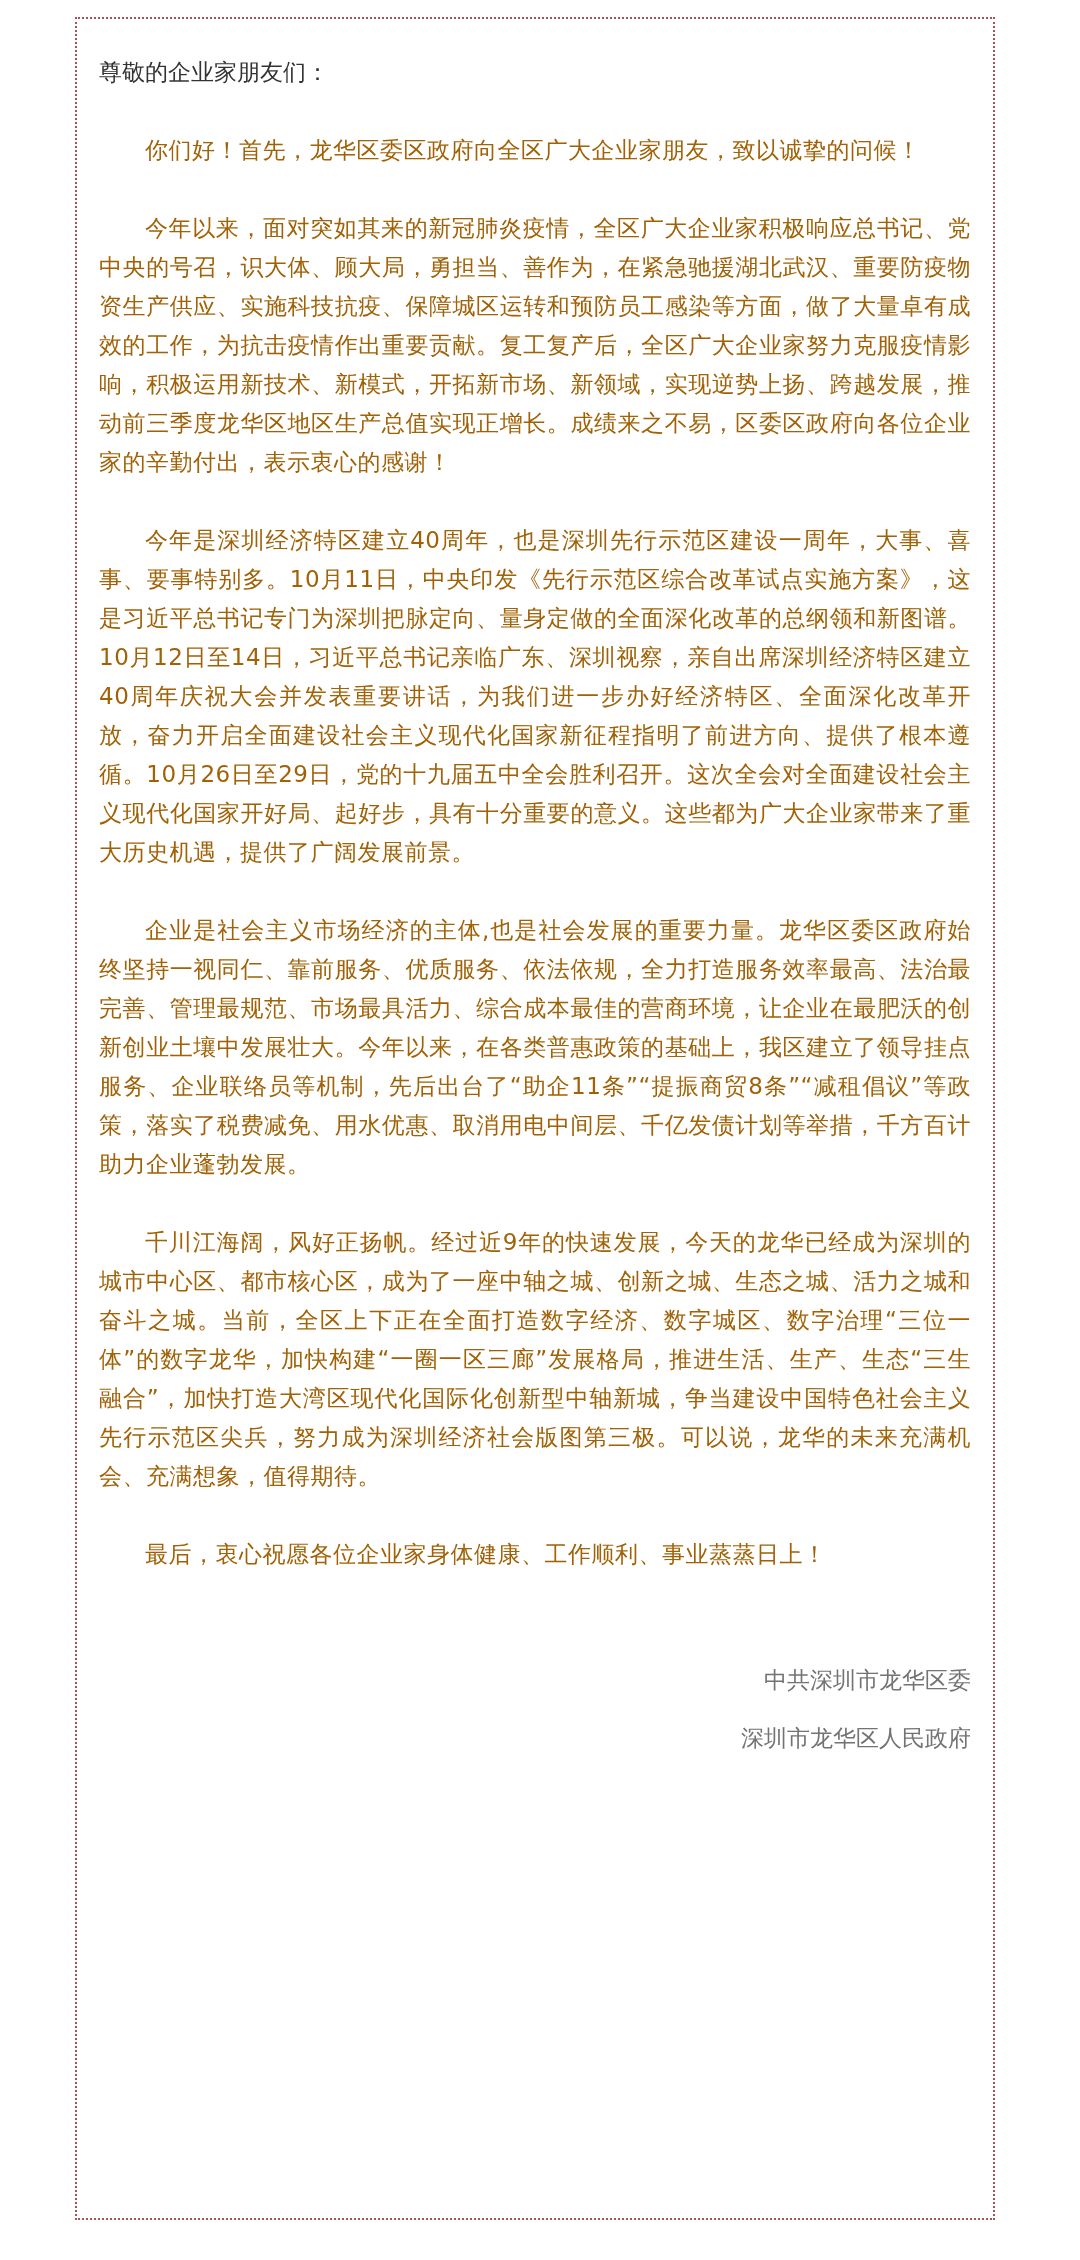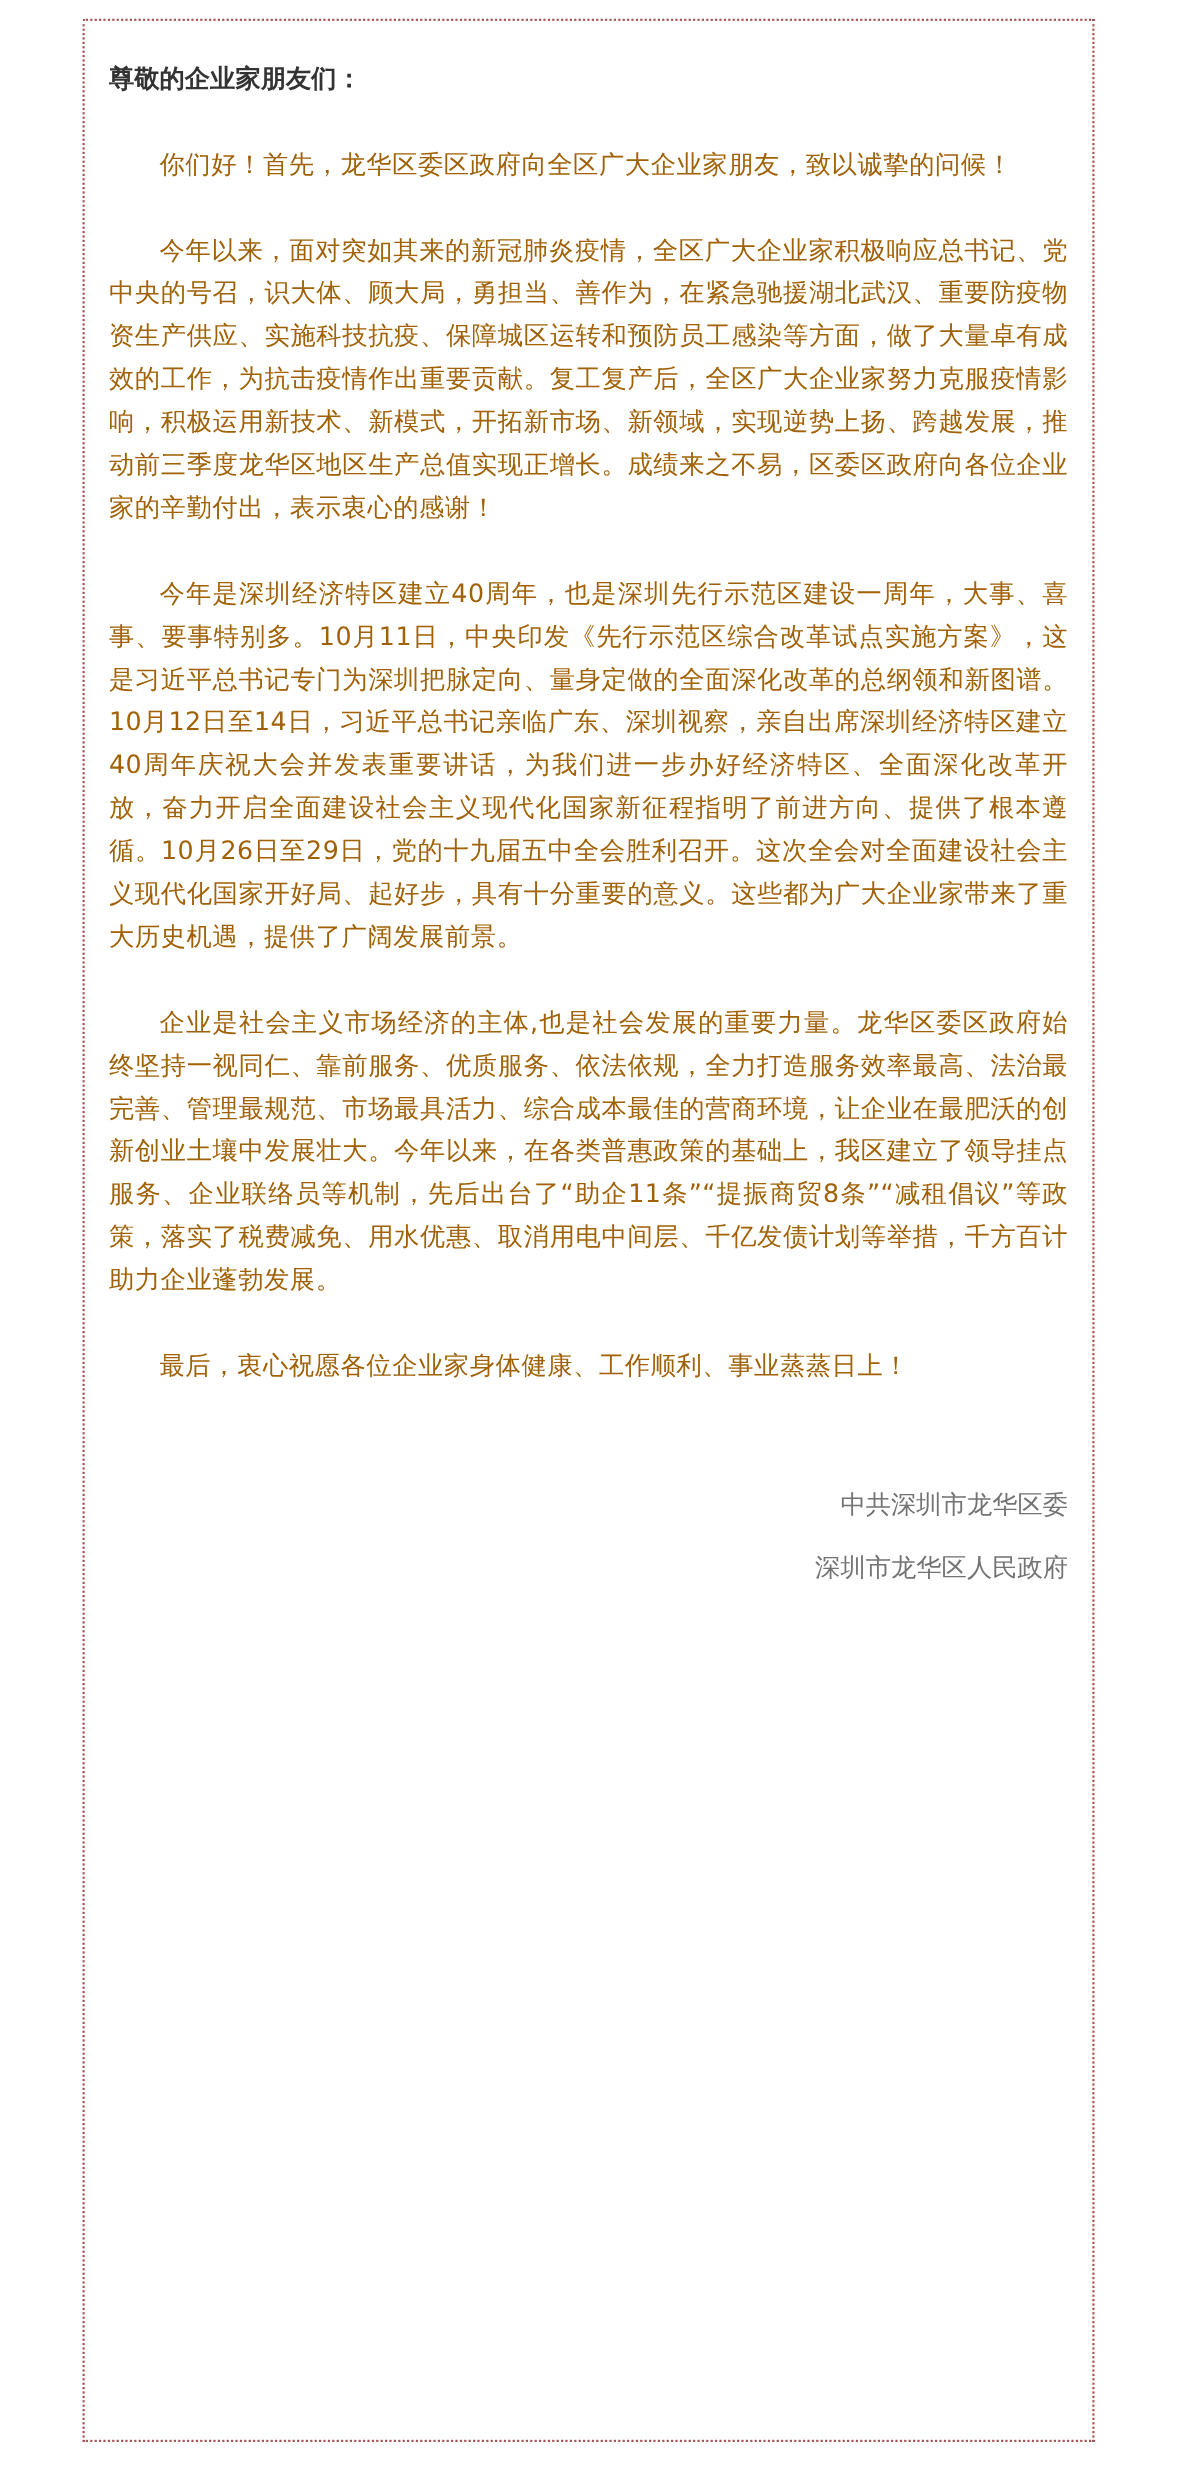--- a/index.html
+++ b/index.html
@@ -27,21 +27,20 @@
   .letter-content {
     box-sizing: border-box;
     padding: 16px 22px 0 22px;
     color: #333333;
   }
   .salutation {
     font-size: 23px;
     line-height: 39px;
     margin: 18px 0 0 0;
     color: #333333;
-    font-weight: bold;
   }
   p.body-para {
     font-size: 23px;
     line-height: 39px;
     text-align: justify;
     text-indent: 46px;
     margin: 39px 0 0 0;
     color: #a16207;
     letter-spacing: 0.5px;
   }
@@ -65,20 +64,21 @@
     <div class="salutation">尊敬的企业家朋友们：</div>
 
     <p class="body-para">你们好！首先，龙华区委区政府向全区广大企业家朋友，致以诚挚的问候！</p>
 
     <p class="body-para">今年以来，面对突如其来的新冠肺炎疫情，全区广大企业家积极响应总书记、党中央的号召，识大体、顾大局，勇担当、善作为，在紧急驰援湖北武汉、重要防疫物资生产供应、实施科技抗疫、保障城区运转和预防员工感染等方面，做了大量卓有成效的工作，为抗击疫情作出重要贡献。复工复产后，全区广大企业家努力克服疫情影响，积极运用新技术、新模式，开拓新市场、新领域，实现逆势上扬、跨越发展，推动前三季度龙华区地区生产总值实现正增长。成绩来之不易，区委区政府向各位企业家的辛勤付出，表示衷心的感谢！</p>
 
     <p class="body-para">今年是深圳经济特区建立40周年，也是深圳先行示范区建设一周年，大事、喜事、要事特别多。10月11日，中央印发《先行示范区综合改革试点实施方案》，这是习近平总书记专门为深圳把脉定向、量身定做的全面深化改革的总纲领和新图谱。10月12日至14日，习近平总书记亲临广东、深圳视察，亲自出席深圳经济特区建立40周年庆祝大会并发表重要讲话，为我们进一步办好经济特区、全面深化改革开放，奋力开启全面建设社会主义现代化国家新征程指明了前进方向、提供了根本遵循。10月26日至29日，党的十九届五中全会胜利召开。这次全会对全面建设社会主义现代化国家开好局、起好步，具有十分重要的意义。这些都为广大企业家带来了重大历史机遇，提供了广阔发展前景。</p>
 
     <p class="body-para">企业是社会主义市场经济的主体,也是社会发展的重要力量。龙华区委区政府始终坚持一视同仁、靠前服务、优质服务、依法依规，全力打造服务效率最高、法治最完善、管理最规范、市场最具活力、综合成本最佳的营商环境，让企业在最肥沃的创新创业土壤中发展壮大。今年以来，在各类普惠政策的基础上，我区建立了领导挂点服务、企业联络员等机制，先后出台了“助企11条”“提振商贸8条”“减租倡议”等政策，落实了税费减免、用水优惠、取消用电中间层、千亿发债计划等举措，千方百计助力企业蓬勃发展。</p>
 
+    <p class="body-para">千川江海阔，风好正扬帆。经过近9年的快速发展，今天的龙华已经成为深圳的城市中心区、都市核心区，成为了一座中轴之城、创新之城、生态之城、活力之城和奋斗之城。当前，全区上下正在全面打造数字经济、数字城区、数字治理“三位一体”的数字龙华，加快构建“一圈一区三廊”发展格局，推进生活、生产、生态“三生融合”，加快打造大湾区现代化国际化创新型中轴新城，争当建设中国特色社会主义先行示范区尖兵，努力成为深圳经济社会版图第三极。可以说，龙华的未来充满机会、充满想象，值得期待。</p>
 
 
 
     <p class="body-para">最后，衷心祝愿各位企业家身体健康、工作顺利、事业蒸蒸日上！</p>
 
     <div class="signature-block">
       <div>中共深圳市龙华区委</div>
       <div>深圳市龙华区人民政府</div>
     </div>
 

